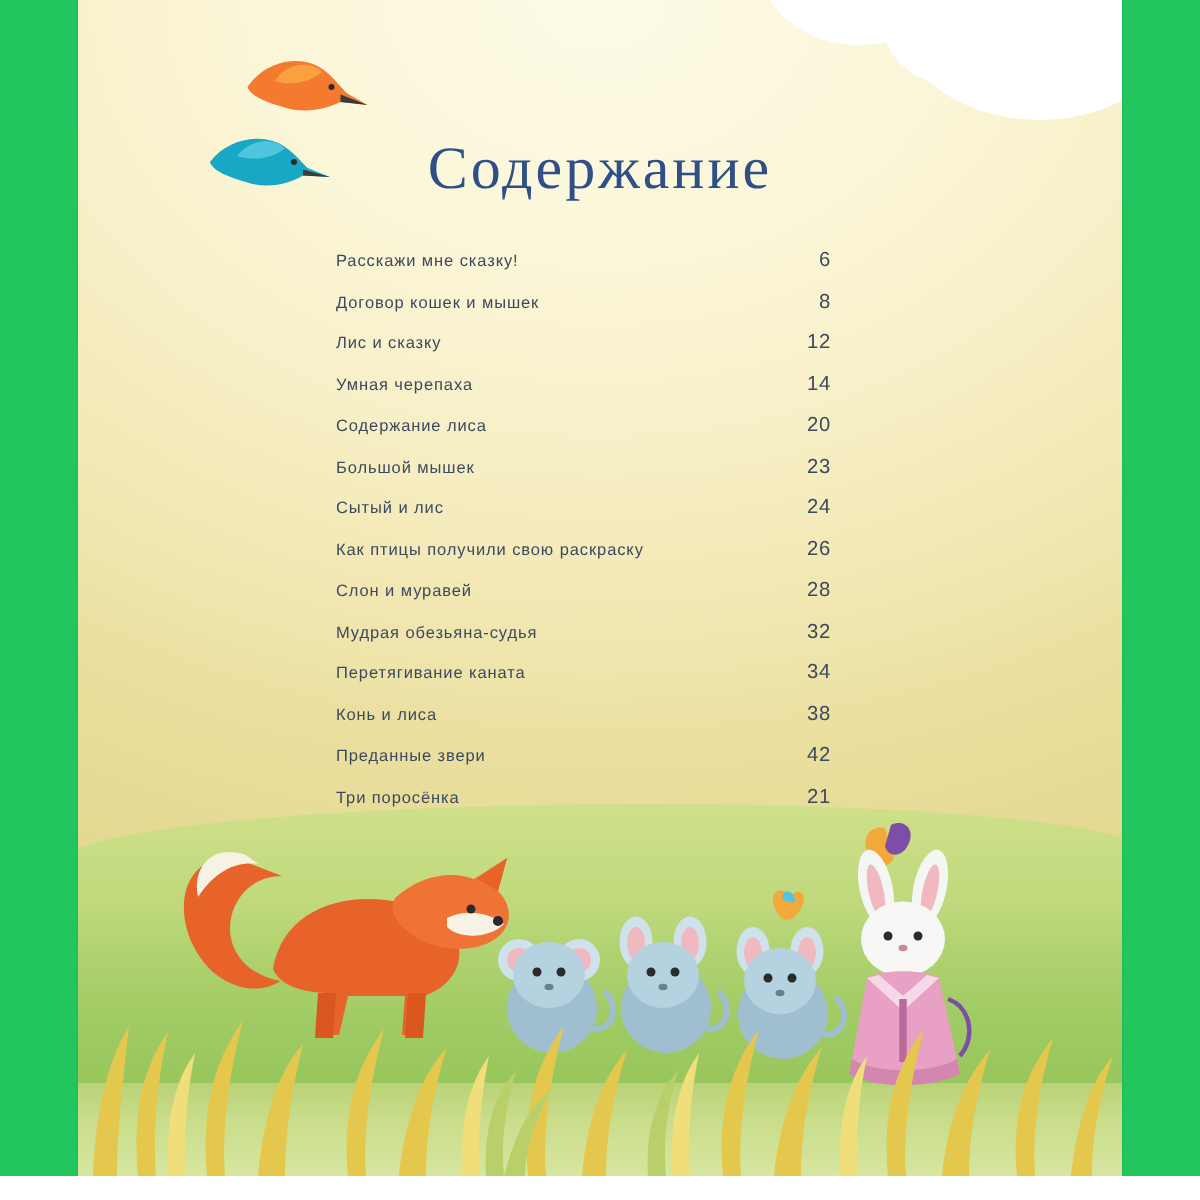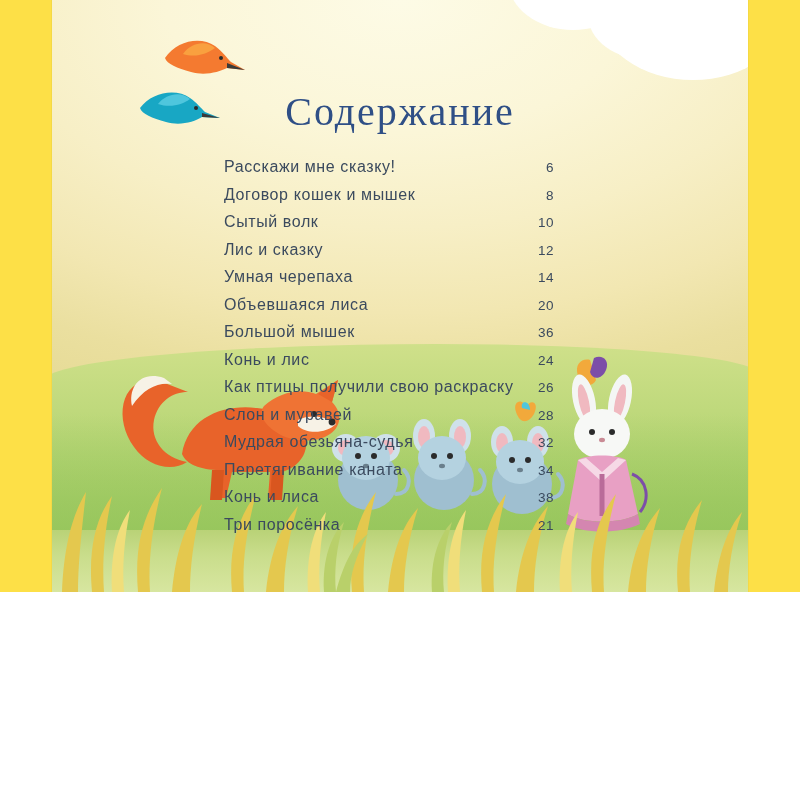--- a/index.html
+++ b/index.html
@@ -1,21 +1,21 @@
 <!DOCTYPE html>
 <html><head>
 <meta charset="utf-8">
 <style>
   html,body{margin:0;padding:0;background:#ffffff;}
   body{font-family:"Liberation Sans", sans-serif;}
   .page{
     position:relative;
-    width:800px;height:592px;
+    width:800px;height:784px;
     overflow:hidden;
-    background:#fde047;
+    background:#22c55e;
   }
   
   .sheet{
     position:absolute;
     left:52px;top:0px;right:52px;bottom:0px;
     background:
       radial-gradient(120% 80% at 50% 0%, #fdfbe6 0%, #fbf6d8 28%, #f7efc6 48%, #f2e7b2 66%, #eadf9f 80%, #e3d88f 100%);
     overflow:hidden;
     box-shadow:0 0 0 1px rgba(0,0,0,0.03);
   }
@@ -62,24 +62,25 @@
     top:158px;
     width:330px;
   }
   .toc-row{
     display:flex;
     align-items:baseline;
     justify-content:space-between;
     height:27.5px;
   }
   .toc-title{
-    font-size:16px;
+    font-size:11px;
     color:#3b4a5e;
     letter-spacing:0.6px;
     white-space:nowrap;
+    margin-top:10px;
   }
   .toc-page{
     font-size:13.5px;
     color:#3b4a5e;
     letter-spacing:0.5px;
     width:34px;
     text-align:right;
     flex:0 0 auto;
   }
 
@@ -242,41 +243,37 @@
     <div class="toc">
       <div class="toc-row">
         <span class="toc-title">Расскажи мне сказку!</span>
         <span class="toc-page">6</span>
       </div>
       <div class="toc-row">
         <span class="toc-title">Договор кошек и мышек</span>
         <span class="toc-page">8</span>
       </div>
       <div class="toc-row">
-        <span class="toc-title">Сытый волк</span>
-        <span class="toc-page">10</span>
-      </div>
-      <div class="toc-row">
         <span class="toc-title">Лис и сказку</span>
         <span class="toc-page">12</span>
       </div>
       <div class="toc-row">
         <span class="toc-title">Умная черепаха</span>
         <span class="toc-page">14</span>
       </div>
       <div class="toc-row">
-        <span class="toc-title">Объевшаяся лиса</span>
+        <span class="toc-title">Содержание лиса</span>
         <span class="toc-page">20</span>
       </div>
       <div class="toc-row">
         <span class="toc-title">Большой мышек</span>
-        <span class="toc-page">36</span>
-      </div>
-      <div class="toc-row">
-        <span class="toc-title">Конь и лис</span>
+        <span class="toc-page">23</span>
+      </div>
+      <div class="toc-row">
+        <span class="toc-title">Сытый и лис</span>
         <span class="toc-page">24</span>
       </div>
       <div class="toc-row">
         <span class="toc-title">Как птицы получили свою раскраску</span>
         <span class="toc-page">26</span>
       </div>
       <div class="toc-row">
         <span class="toc-title">Слон и муравей</span>
         <span class="toc-page">28</span>
       </div>
@@ -286,19 +283,23 @@
       </div>
       <div class="toc-row">
         <span class="toc-title">Перетягивание каната</span>
         <span class="toc-page">34</span>
       </div>
       <div class="toc-row">
         <span class="toc-title">Конь и лиса</span>
         <span class="toc-page">38</span>
       </div>
       <div class="toc-row">
+        <span class="toc-title">Преданные звери</span>
+        <span class="toc-page">42</span>
+      </div>
+      <div class="toc-row">
         <span class="toc-title">Три поросёнка</span>
         <span class="toc-page">21</span>
       </div>
     </div>
 
   </div>
 </div>
 
 </body></html>

